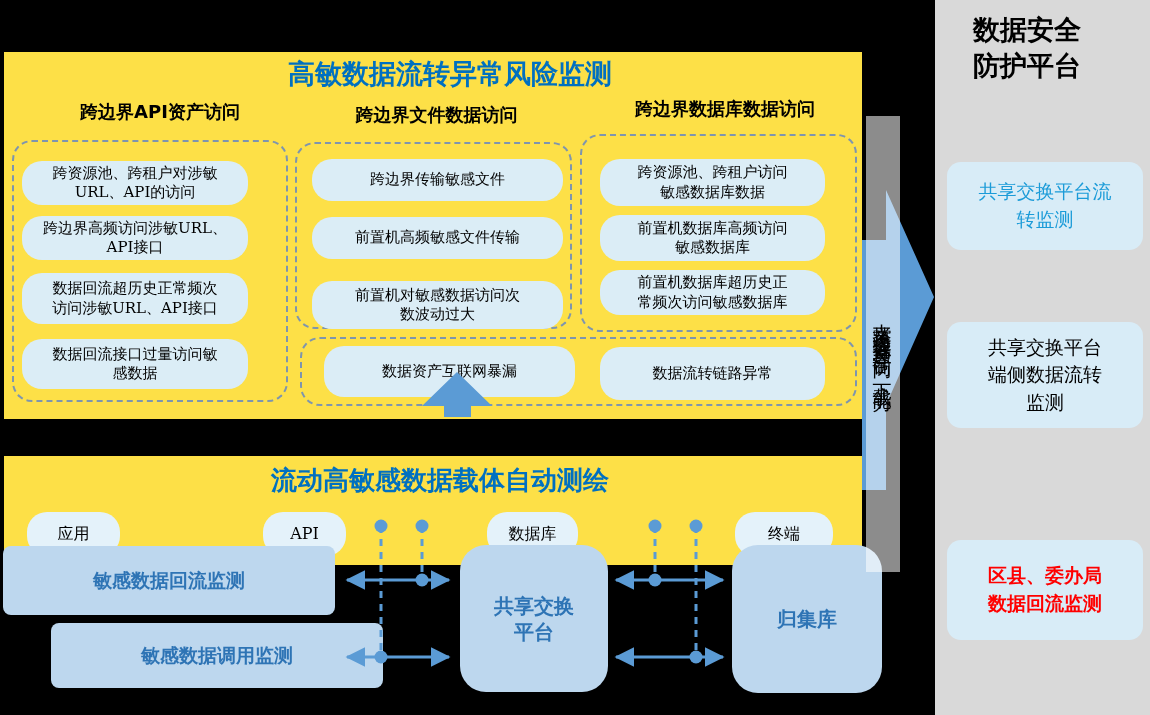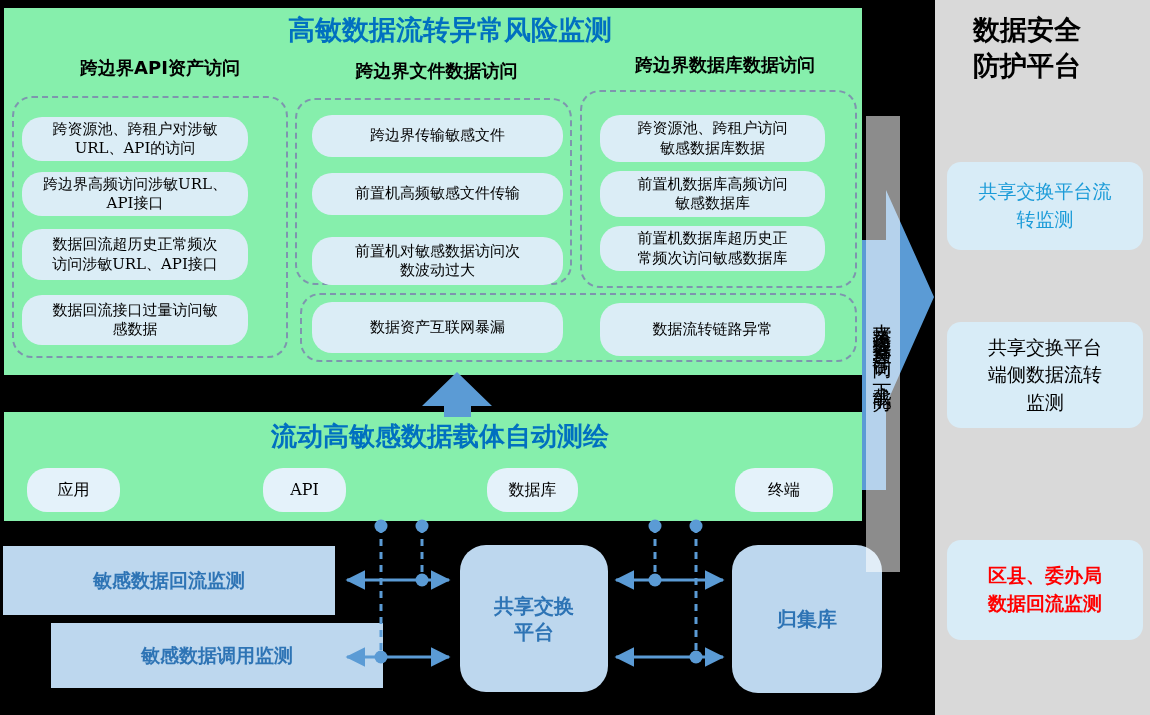--- a/index.html
+++ b/index.html
@@ -1,20 +1,20 @@
 <!DOCTYPE html>
 <html><head>
 <meta charset="utf-8">
 <style>
   html,body{margin:0;padding:0;}
   body{
     width:1150px;height:715px;position:relative;background:#000;
     font-family:"DejaVu Sans",sans-serif;overflow:hidden;
   }
-  .panel{position:absolute;background:#86efac;}
+  .panel{position:absolute;background:#fde047;margin-top:44px;}
   .gray-panel{position:absolute;background:#d9d9d9;padding-left:16px;}
   .title{
     position:absolute;color:#0070c0;font-weight:bold;text-align:center;
     font-family:"DejaVu Sans",sans-serif;white-space:pre-line;
   }
   .col-header{
     position:absolute;color:#000;font-weight:bold;text-align:center;
     font-size:18px;font-family:"DejaVu Sans",sans-serif;
   }
   .dashed{
@@ -22,21 +22,21 @@
     box-sizing:border-box;background:transparent;
   }
   .box{
     position:absolute;display:flex;align-items:center;justify-content:center;
     text-align:center;border-radius:20px;background:#dbedf6;color:#000;
     font-size:15px;line-height:1.3;padding:2px 6px;box-sizing:border-box;
     font-family:"DejaVu Serif",serif;white-space:pre-line;
   }
   .carrier{background:#e4f2fa;font-size:16px;}
   .bigbox{
-    background:#bdd7ee;color:#2e74b5;border-radius:0;
+    background:#bdd7ee;color:#2e74b5;border-radius:8px;
     font-size:19px;font-weight:bold;
   }
   .hub{border-radius:26px;font-size:20px;}
   .rp-box{background:#d8ecf7;border-radius:14px;font-size:19px;line-height:1.45;}
   .overlay{position:absolute;left:0;top:0;z-index:4;pointer-events:none;}
   .vstrip{
     position:absolute;left:866px;top:116px;width:34px;height:456px;
     background:rgba(255,255,255,0.55);z-index:6;
     display:flex;align-items:center;justify-content:center;
     writing-mode:vertical-rl;text-orientation:upright;
@@ -73,21 +73,21 @@
   <div class="box" style="left:308px;top:229px;width:251px;height:48px;">前置机对敏感数据访问次
 数波动过大</div>
 
   <div class="box" style="left:596px;top:107px;width:225px;height:47px;">跨资源池、跨租户访问
 敏感数据库数据</div>
   <div class="box" style="left:596px;top:218px;width:225px;height:45px;">前置机数据库超历史正
 常频次访问敏感数据库</div>
   <div class="box" style="left:596px;top:163px;width:225px;height:46px;">前置机数据库高频访问
 敏感数据库</div>
 
-  <div class="box" style="left:308px;top:294px;width:251px;height:51px;">数据资产互联网暴漏</div>
+  <div class="box" style="left:320px;top:294px;width:251px;height:51px;">数据资产互联网暴漏</div>
   <div class="box" style="left:596px;top:295px;width:225px;height:53px;">数据流转链路异常</div>
 </div>
 
 <div class="panel" style="left:4px;top:412px;width:858px;height:109px;">
   <div class="title" style="left:156px;top:7px;width:560px;font-size:26px;">流动高敏感数据载体自动测绘</div>
   <div class="box carrier" style="left:23px;top:56px;width:93px;height:44px;">应用</div>
   <div class="box carrier" style="left:259px;top:56px;width:83px;height:44px;">API</div>
   <div class="box carrier" style="left:483px;top:56px;width:91px;height:44px;">数据库</div>
   <div class="box carrier" style="left:731px;top:56px;width:98px;height:44px;">终端</div>
 </div>

